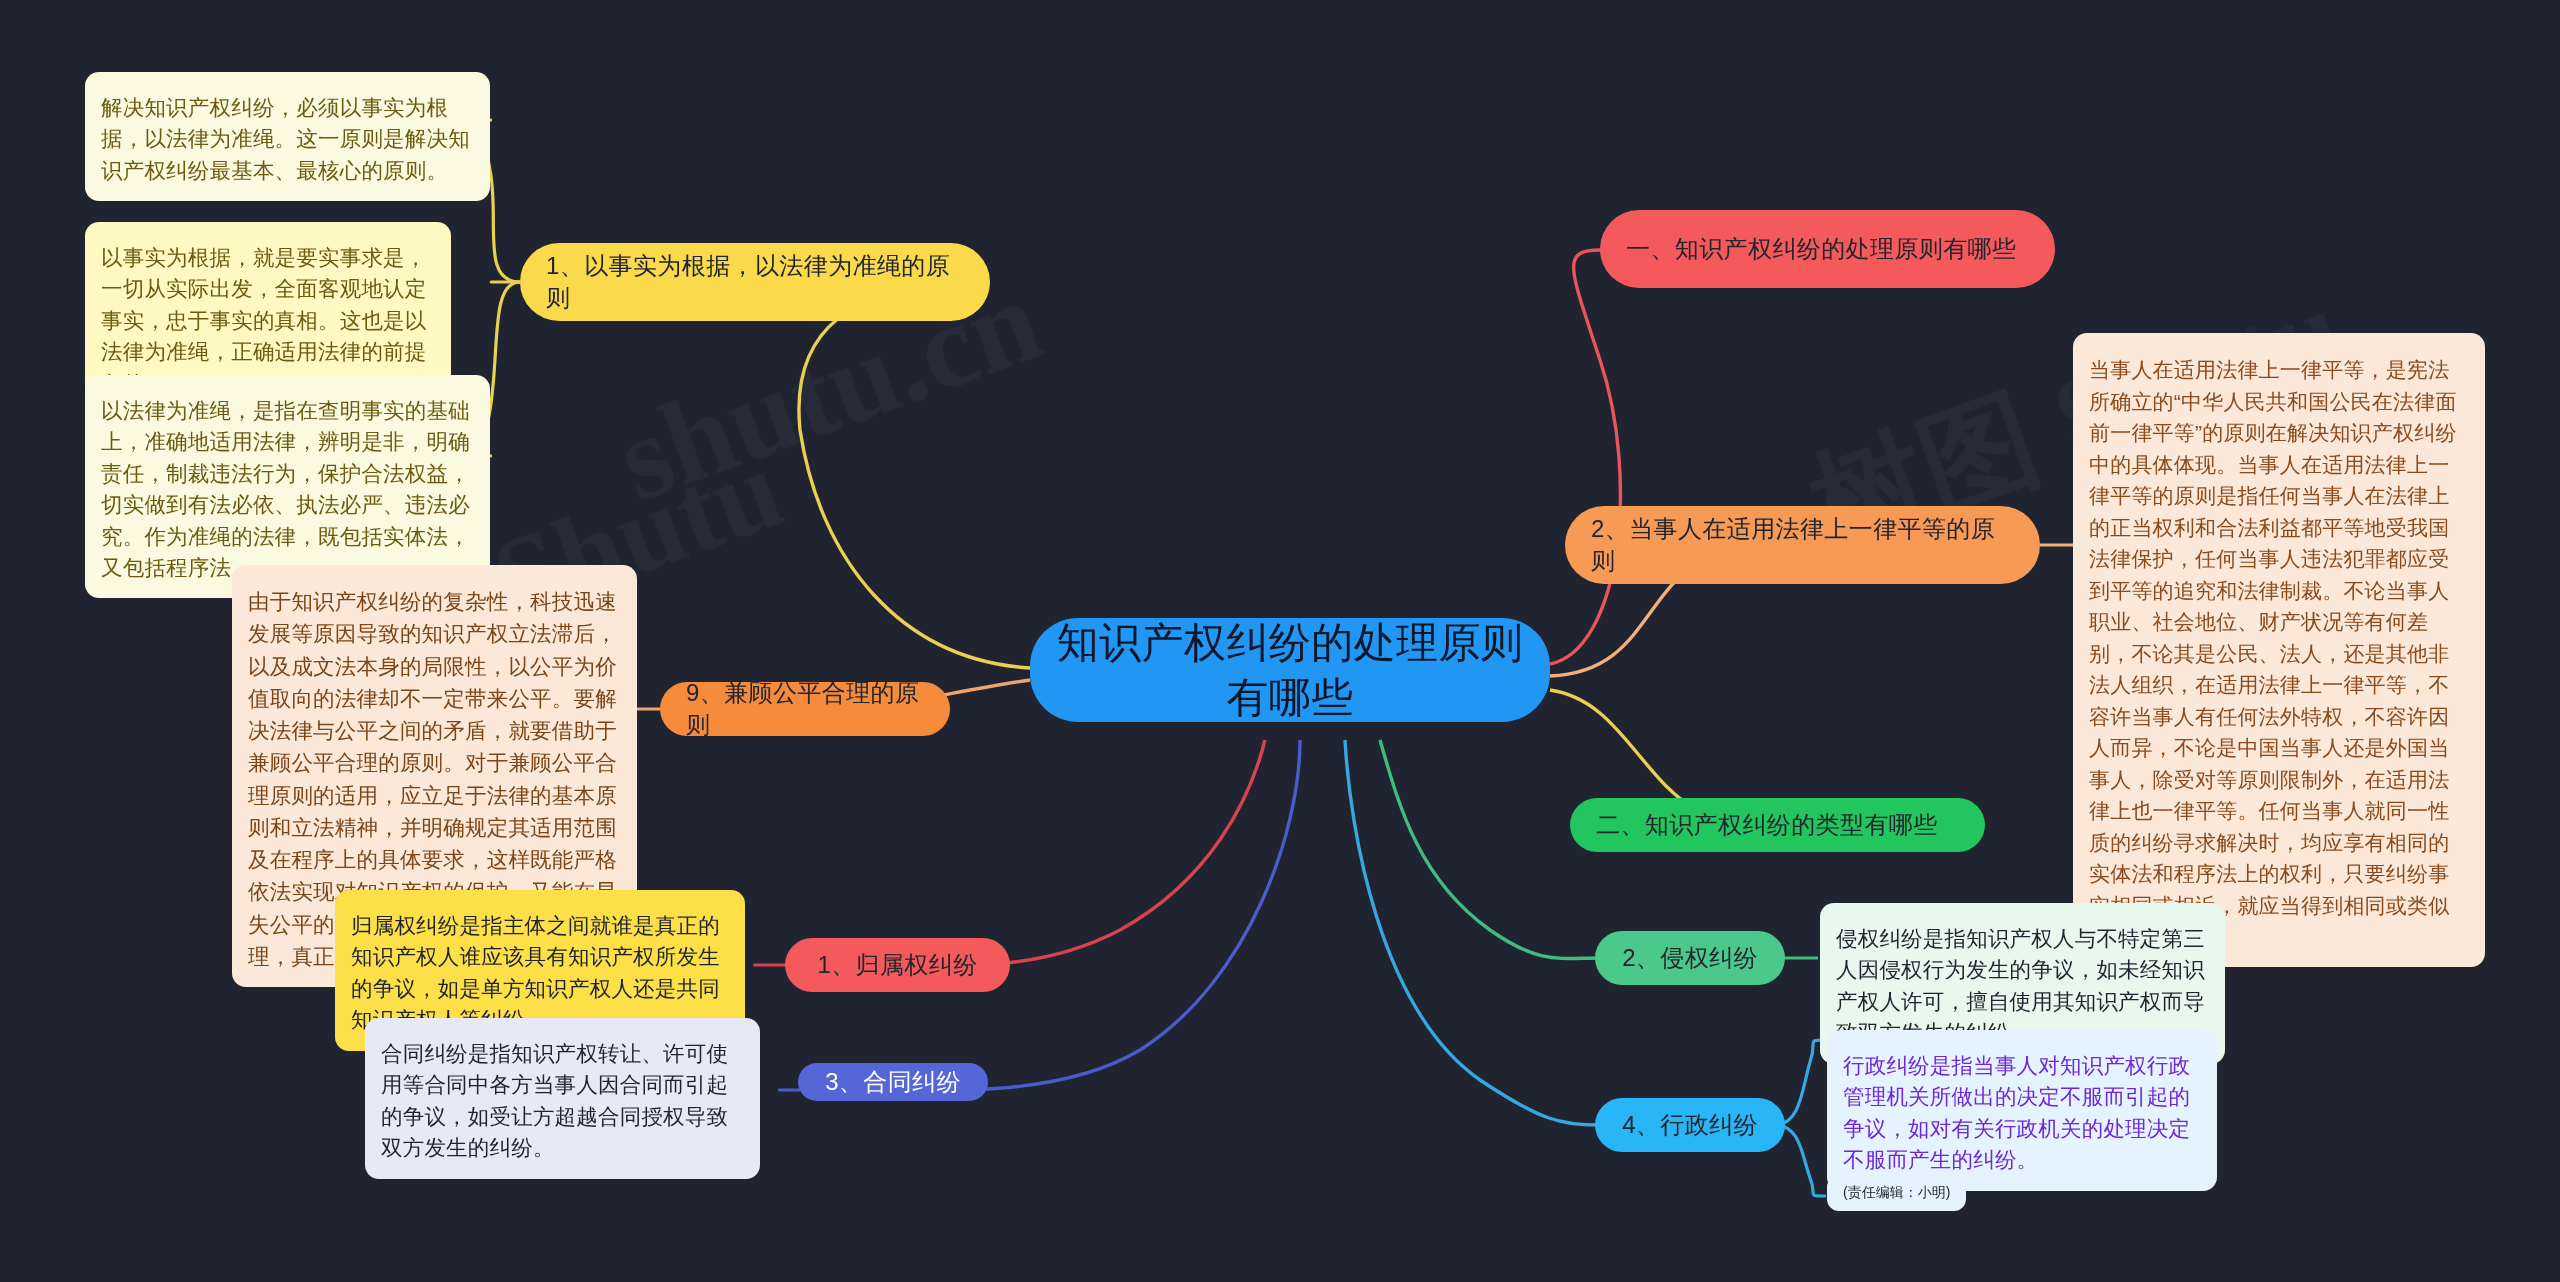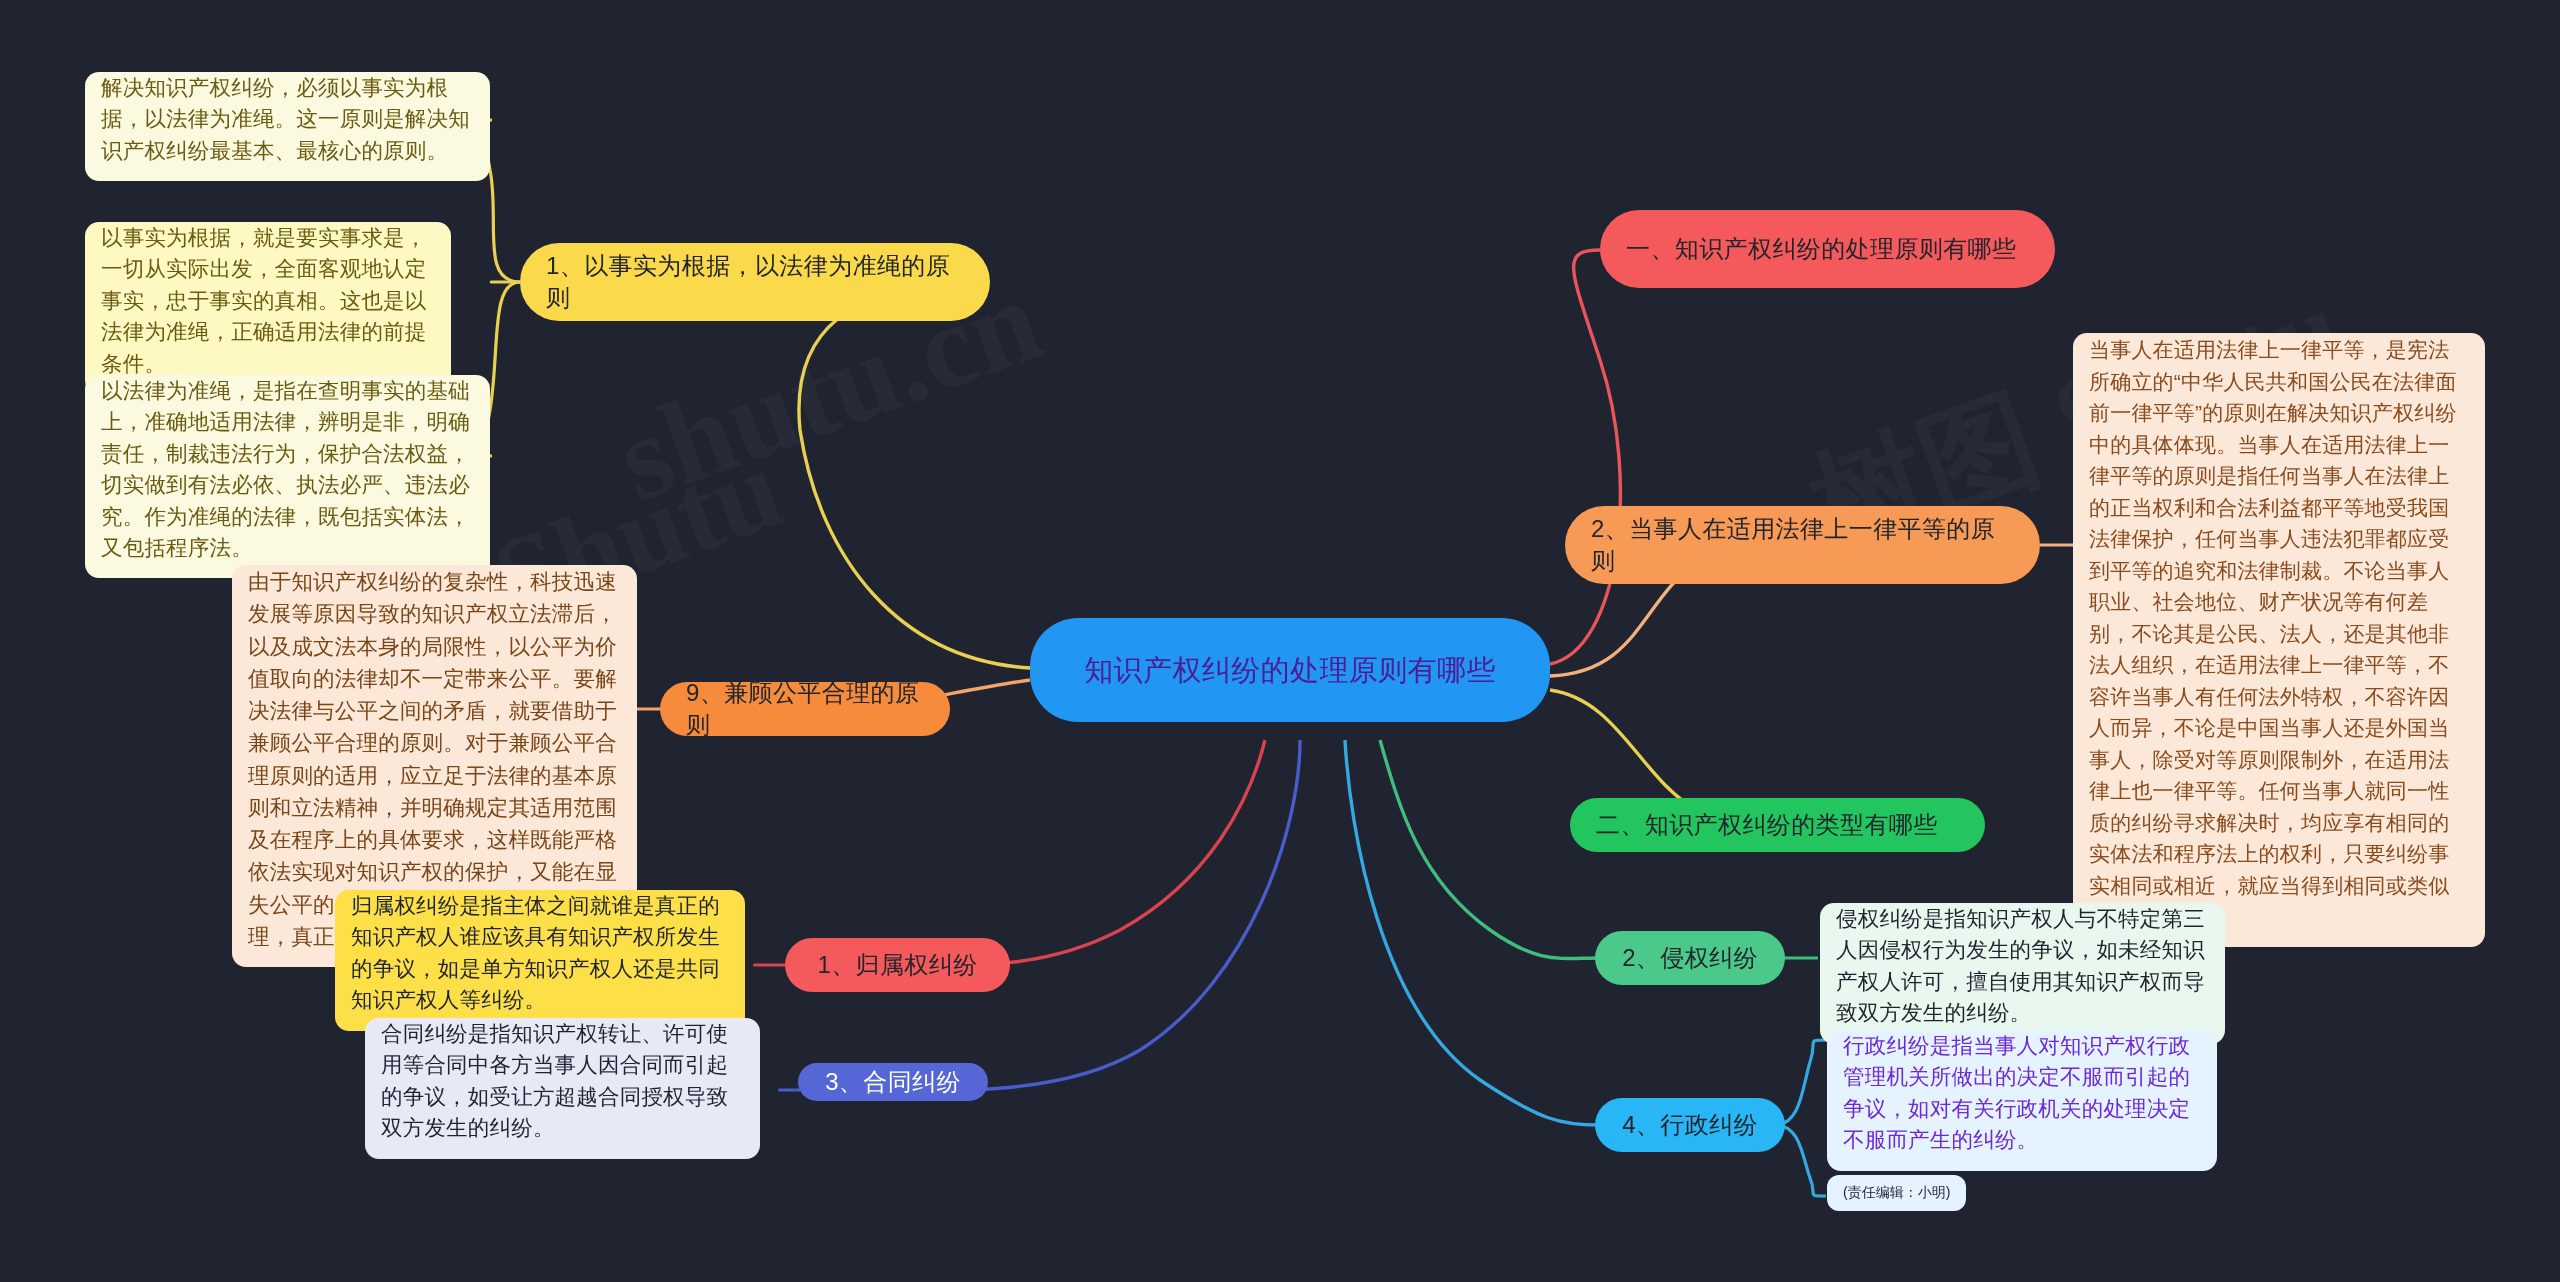--- a/index.html
+++ b/index.html
@@ -35,32 +35,32 @@
     align-items: center;
     border-radius: 44px;
     color: #22252e;
     font-size: 24px;
     line-height: 1.34;
     padding: 11px 26px;
     letter-spacing: 0.4px;
   }
   .node.central {
     border-radius: 48px;
-    color: #4c1d95;
-    font-size: 29px;
+    color: #0f172a;
+    font-size: 42px;
     text-align: center;
-    justify-content: center;
+    justify-content: flex-start;
     line-height: 1.32;
   }
   .leaf {
     position: absolute;
     border-radius: 14px;
     font-size: 21.5px;
     line-height: 1.46;
-    padding: 1px 16px 14px 16px;
+    padding: 21px 16px 14px 16px;
     letter-spacing: 0.2px;
   }
   .leaf.tall { line-height: 1.50; }
   .credit {
     position: absolute;
     border-radius: 12px;
     font-size: 14px;
     padding: 9px 16px;
     white-space: nowrap;
   }

